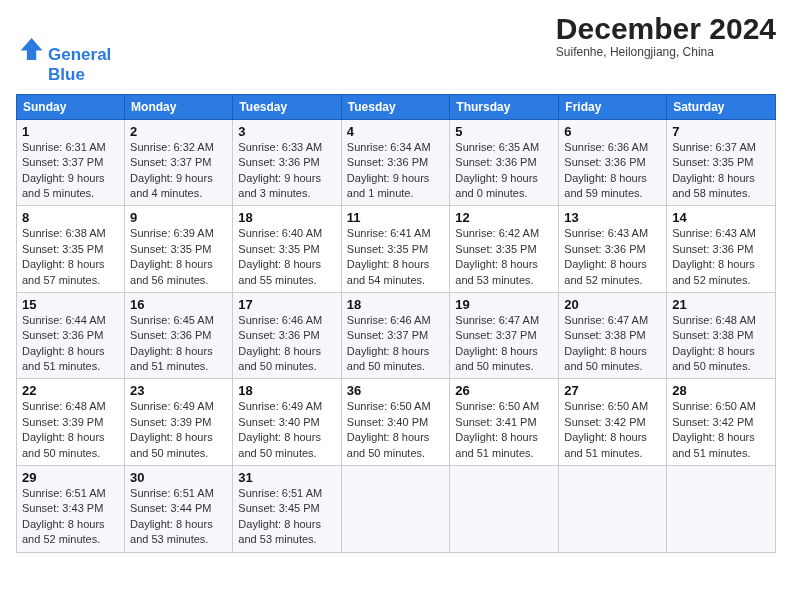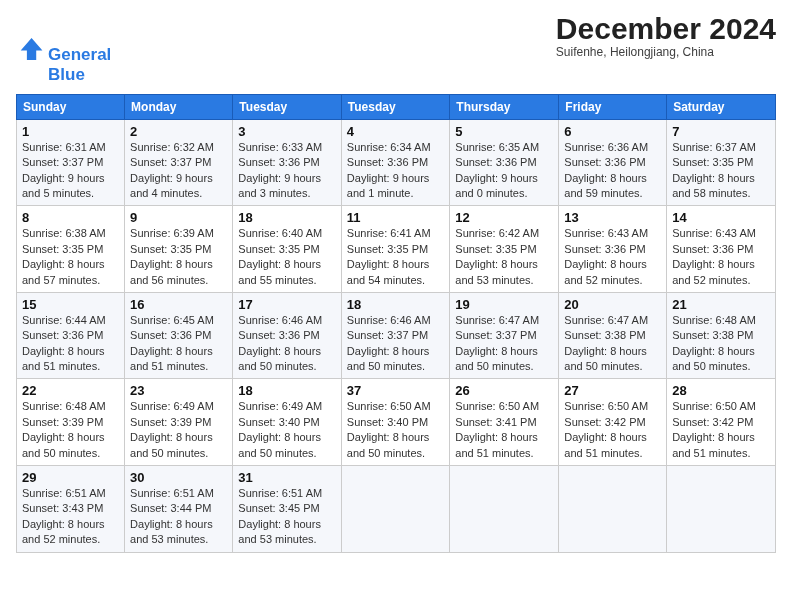--- a/index.html
+++ b/index.html
@@ -323,21 +323,21 @@
       </td>
           <td>
         <span class="day-num">18</span>
         <div class="day-info">
           Sunrise: 6:49 AM<br>
           Sunset: 3:40 PM<br>
           Daylight: 8 hours and 50 minutes.
         </div>
       </td>
           <td>
-        <span class="day-num">37</span>
+        <span class="day-num">36</span>
         <div class="day-info">
           Sunrise: 6:50 AM<br>
           Sunset: 3:40 PM<br>
           Daylight: 8 hours and 50 minutes.
         </div>
       </td>
           <td>
         <span class="day-num">26</span>
         <div class="day-info">
           Sunrise: 6:50 AM<br>

